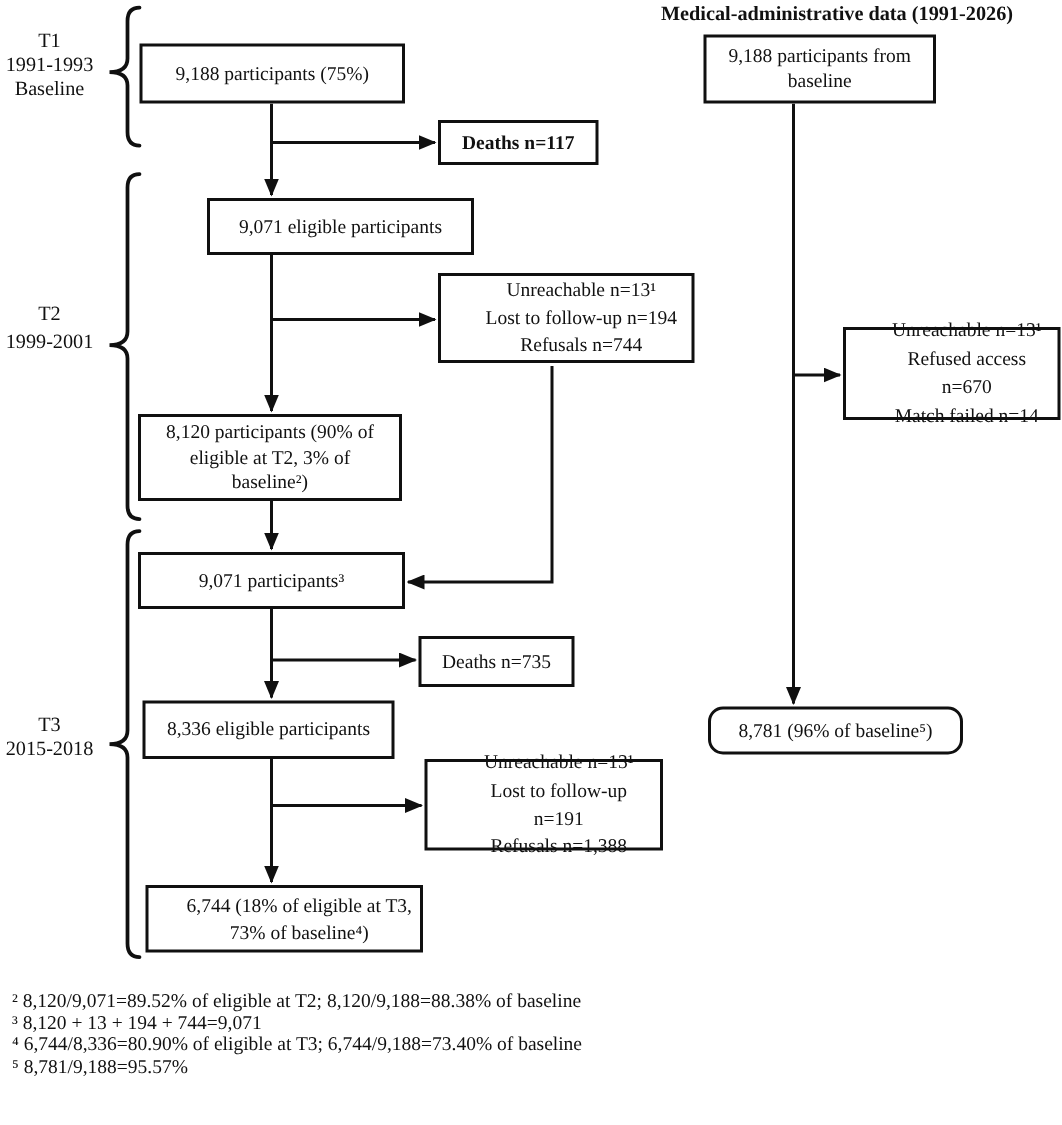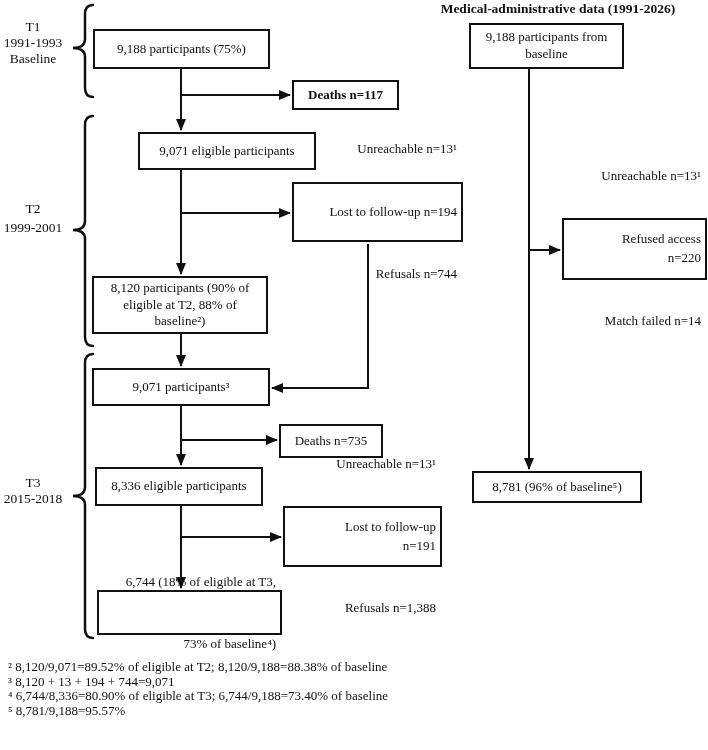--- a/index.html
+++ b/index.html
@@ -2,21 +2,21 @@
 <html><head>
 <meta charset="utf-8">
 <style>
   html,body{margin:0;padding:0;background:#fff;}
   #page{position:relative;width:708px;height:750px;background:#fff;overflow:hidden;
         font-family:"Liberation Serif","DejaVu Serif",serif;color:#111;}
   #connectors{position:absolute;left:0;top:0;width:708px;height:750px;}
   .box{position:absolute;border:2px solid #101010;background:#fff;box-sizing:border-box;
        display:flex;flex-direction:column;justify-content:center;
        font-size:13px;line-height:1.3;text-align:center;padding:2px 4px;}
-  .box.leftalign{text-align:right;padding-left:24px;line-height:1.45;gap:44px;}
+  .box.leftalign{text-align:center;padding-left:24px;line-height:1.45;}
   .stage-label{position:absolute;left:0;width:66px;text-align:center;
                font-weight:normal;font-size:13.5px;line-height:16px;}
   .stage-label.wide2{line-height:19px;}
   #diagram-title{position:absolute;left:408px;top:1px;width:300px;text-align:center;
                  font-weight:bold;font-size:13.5px;}
   #footnotes{position:absolute;left:8px;top:660px;width:560px;
              font-size:13px;line-height:14.5px;}
   .footnote-line{white-space:nowrap;}
 </style>
 </head>
@@ -82,21 +82,21 @@
   </div>
 
   <div class="box leftalign" style="left:292px;top:182px;width:171px;height:60px;">
     <div>Unreachable n=13¹</div>
     <div>Lost to follow-up n=194</div>
     <div>Refusals n=744</div>
   </div>
 
   <div class="box" style="left:92px;top:276px;width:176px;height:58px;align-items:center;">
     <div>8,120 participants (90% of</div>
-    <div>eligible at T2, 88% of</div>
+    <div>eligible at T2, 3% of</div>
     <div>baseline²)</div>
   </div>
 
   <div class="box" style="left:92px;top:368px;width:178px;height:38px;">
     <div>9,071 participants³</div>
   </div>
 
   <div class="box" style="left:279px;top:424px;width:104px;height:34px;">
     <div>Deaths n=735</div>
   </div>
@@ -116,25 +116,25 @@
     <div>73% of baseline⁴)</div>
   </div>
 
   <div class="box" style="left:469px;top:23px;width:155px;height:46px;">
     <div>9,188 participants from</div>
     <div>baseline</div>
   </div>
 
   <div class="box leftalign" style="left:562px;top:218px;width:145px;height:62px;">
     <div>Unreachable n=13¹</div>
-    <div>Refused access n=220</div>
+    <div>Refused access n=670</div>
     <div>Match failed n=14</div>
   </div>
 
-  <div class="box" style="left:472px;top:471px;width:170px;height:32px;">
+  <div class="box" style="left:472px;top:471px;width:170px;height:32px;border-radius:10px;">
     <div>8,781 (96% of baseline⁵)</div>
   </div>
 
   <div id="footnotes">
     <div class="footnote-line">² 8,120/9,071=89.52% of eligible at T2; 8,120/9,188=88.38% of baseline</div>
     <div class="footnote-line">³ 8,120 + 13 + 194 + 744=9,071</div>
     <div class="footnote-line">⁴ 6,744/8,336=80.90% of eligible at T3; 6,744/9,188=73.40% of baseline</div>
     <div class="footnote-line">⁵ 8,781/9,188=95.57%</div>
   </div>
 

